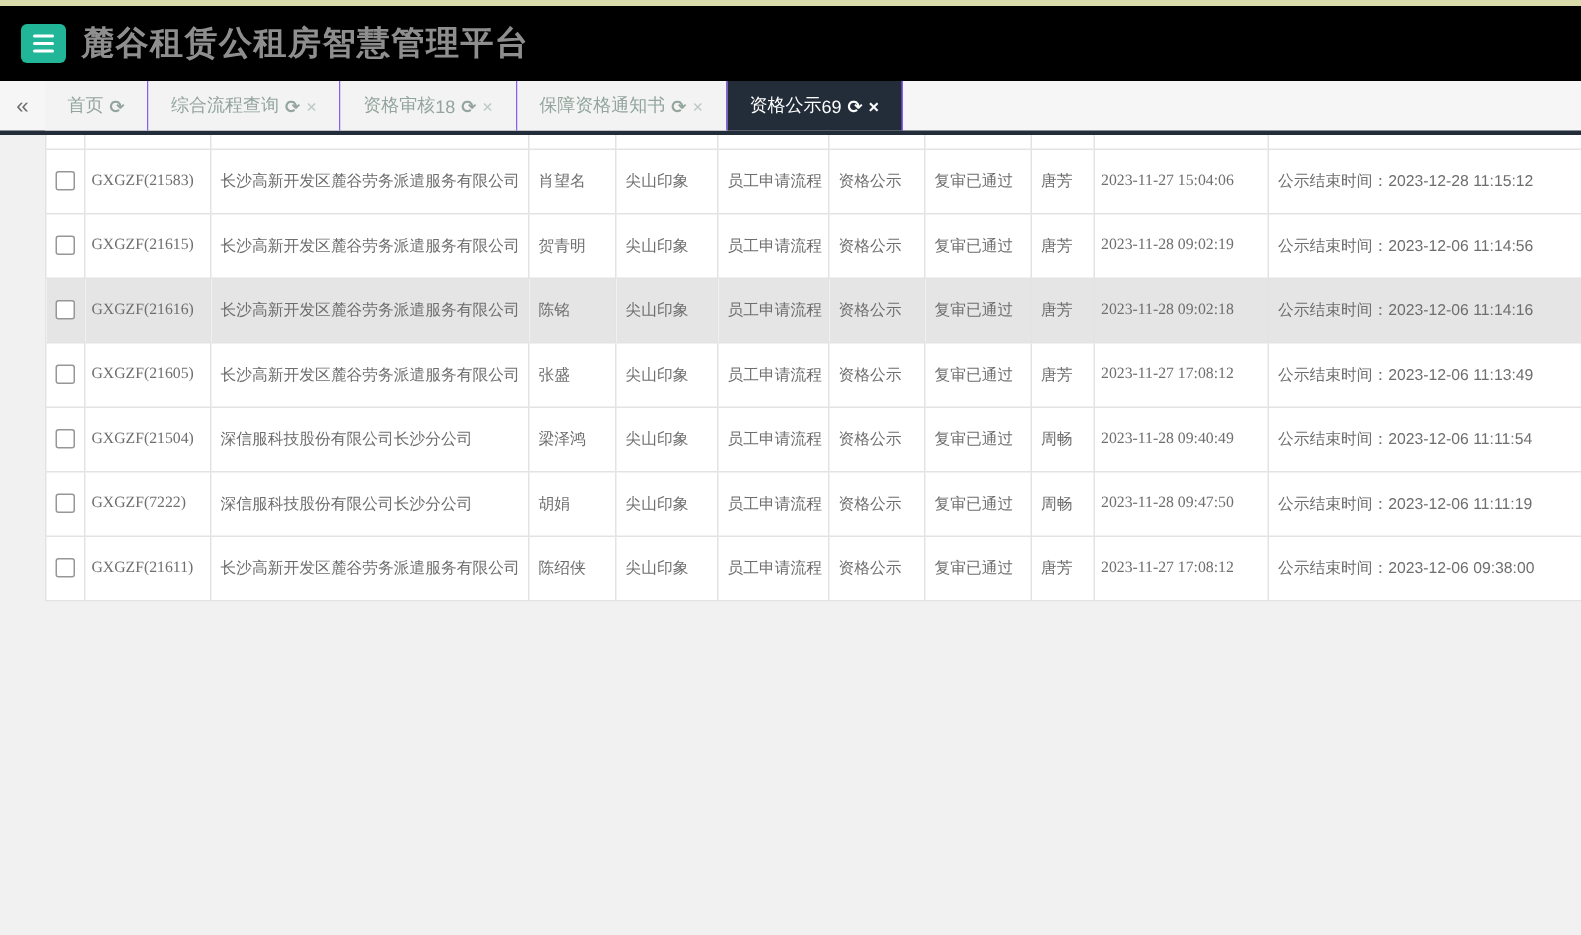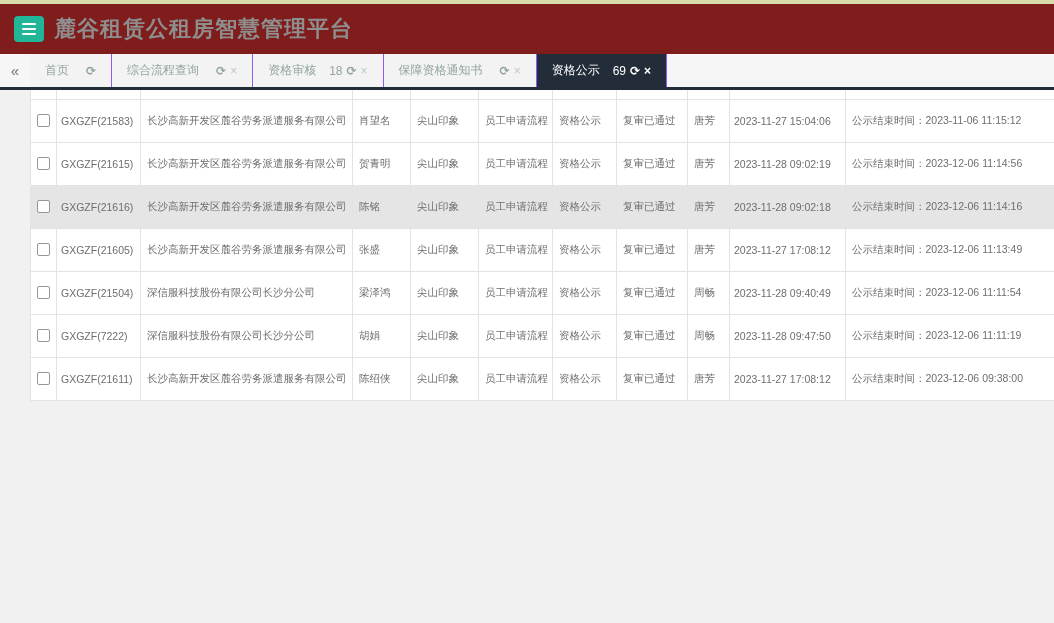--- a/index.html
+++ b/index.html
@@ -6,21 +6,21 @@
   html, body { margin: 0; padding: 0; }
   body {
     width: 1054px; height: 623px; overflow: hidden;
     background: #f1f1f2;
     font-family: "Liberation Sans", "DejaVu Sans", sans-serif;
   }
   
   .topstrip { height: 4px; background: #d9dbab; }
 
   
-  .header { height: 50px; background: #7f1d1d; display: flex; align-items: center; padding-left: 14px; }
+  .header { height: 50px; background: #000000; display: flex; align-items: center; padding-left: 14px; }
   .menu-btn {
     width: 30px; height: 26px; background: #22b699; border-radius: 4px;
     display: flex; flex-direction: column; justify-content: center; align-items: center; gap: 3px;
     cursor: pointer; flex: 0 0 auto;
   }
   .menu-btn i { display: block; width: 14px; height: 2px; background: #ffffff; border-radius: 1px; }
   .title { margin-left: 10px; font-size: 22px; font-weight: bold; color: #8e8e8e; letter-spacing: 1px; white-space: nowrap; }
 
   
   .tabbar {
@@ -30,35 +30,35 @@
   .collapse-btn {
     width: 30px; display: flex; align-items: center; justify-content: center;
     color: #6f6f6f; font-size: 15px; cursor: pointer;
   }
   .tab {
     display: flex; align-items: center; padding: 0 15px; font-size: 12px;
     color: #93a59c; background: #f3f3f4; border-right: 1px solid #8b5cf6;
     cursor: pointer; white-space: nowrap;
   }
   .tab:first-of-type { border-left: 1px solid #e6e6e6; }
-  .tab .t-count { margin-left: 13px; }
+  .tab .t-count { margin-left: 0; }
   .tab .t-refresh { margin-left: 4px; font-size: 12px; font-weight: bold; }
   .tab .t-close { margin-left: 4px; font-size: 12px; color: #bcc9c2; }
   .tab.active { background: #232d3a; color: #ffffff; }
   .tab.active .t-close { color: #ffffff; font-weight: bold; }
 
   
   .content { background: #f1f1f2; padding-left: 30px; height: 533px; }
   table.grid {
     border-collapse: collapse; table-layout: fixed; width: 1024px;
     background: #ffffff; font-size: 10.5px; color: #6e6e6e;
   }
   table.grid td { border: 1px solid #e3e3e3; padding: 0 6px; height: 43px; overflow: hidden; white-space: nowrap; }
   table.grid tr.sliver td { height: 9px; border-top: none; }
-  table.grid td.c-id, table.grid td.c-time { padding: 0 4px; }
+  table.grid td.c-id, table.grid td.c-time { padding: 0 4px; font-family: Liberation Serif, serif; }
   table.grid td.c-check { text-align: center; padding: 0; }
   table.grid tr.hl td { background: #e5e5e5; }
   .cb {
     display: inline-block; width: 13px; height: 13px; background: #ffffff;
     border: 1px solid #979797; border-radius: 2px; vertical-align: middle; cursor: pointer;
   }
   col.w-check { width: 26px; }  col.w-id { width: 84px; }   col.w-company { width: 212px; }
   col.w-person { width: 58px; } col.w-project { width: 68px; } col.w-process { width: 74px; }
   col.w-stage { width: 64px; }  col.w-status { width: 71px; }  col.w-operator { width: 42px; }
   col.w-time { width: 116px; }  col.w-remark { width: 209px; }
@@ -150,21 +150,21 @@
     <td class="c-check"><span class="cb"></span></td>
     <td class="c-id">GXGZF(21583)</td>
     <td>长沙高新开发区麓谷劳务派遣服务有限公司</td>
     <td>肖望名</td>
     <td>尖山印象</td>
     <td>员工申请流程</td>
     <td>资格公示</td>
     <td>复审已通过</td>
     <td>唐芳</td>
     <td class="c-time">2023-11-27 15:04:06</td>
-    <td>公示结束时间：2023-11-06 11:15:12</td>
+    <td>公示结束时间：2023-12-28 11:15:12</td>
   </tr>
         <tr>
     <td class="c-check"><span class="cb"></span></td>
     <td class="c-id">GXGZF(21615)</td>
     <td>长沙高新开发区麓谷劳务派遣服务有限公司</td>
     <td>贺青明</td>
     <td>尖山印象</td>
     <td>员工申请流程</td>
     <td>资格公示</td>
     <td>复审已通过</td>

